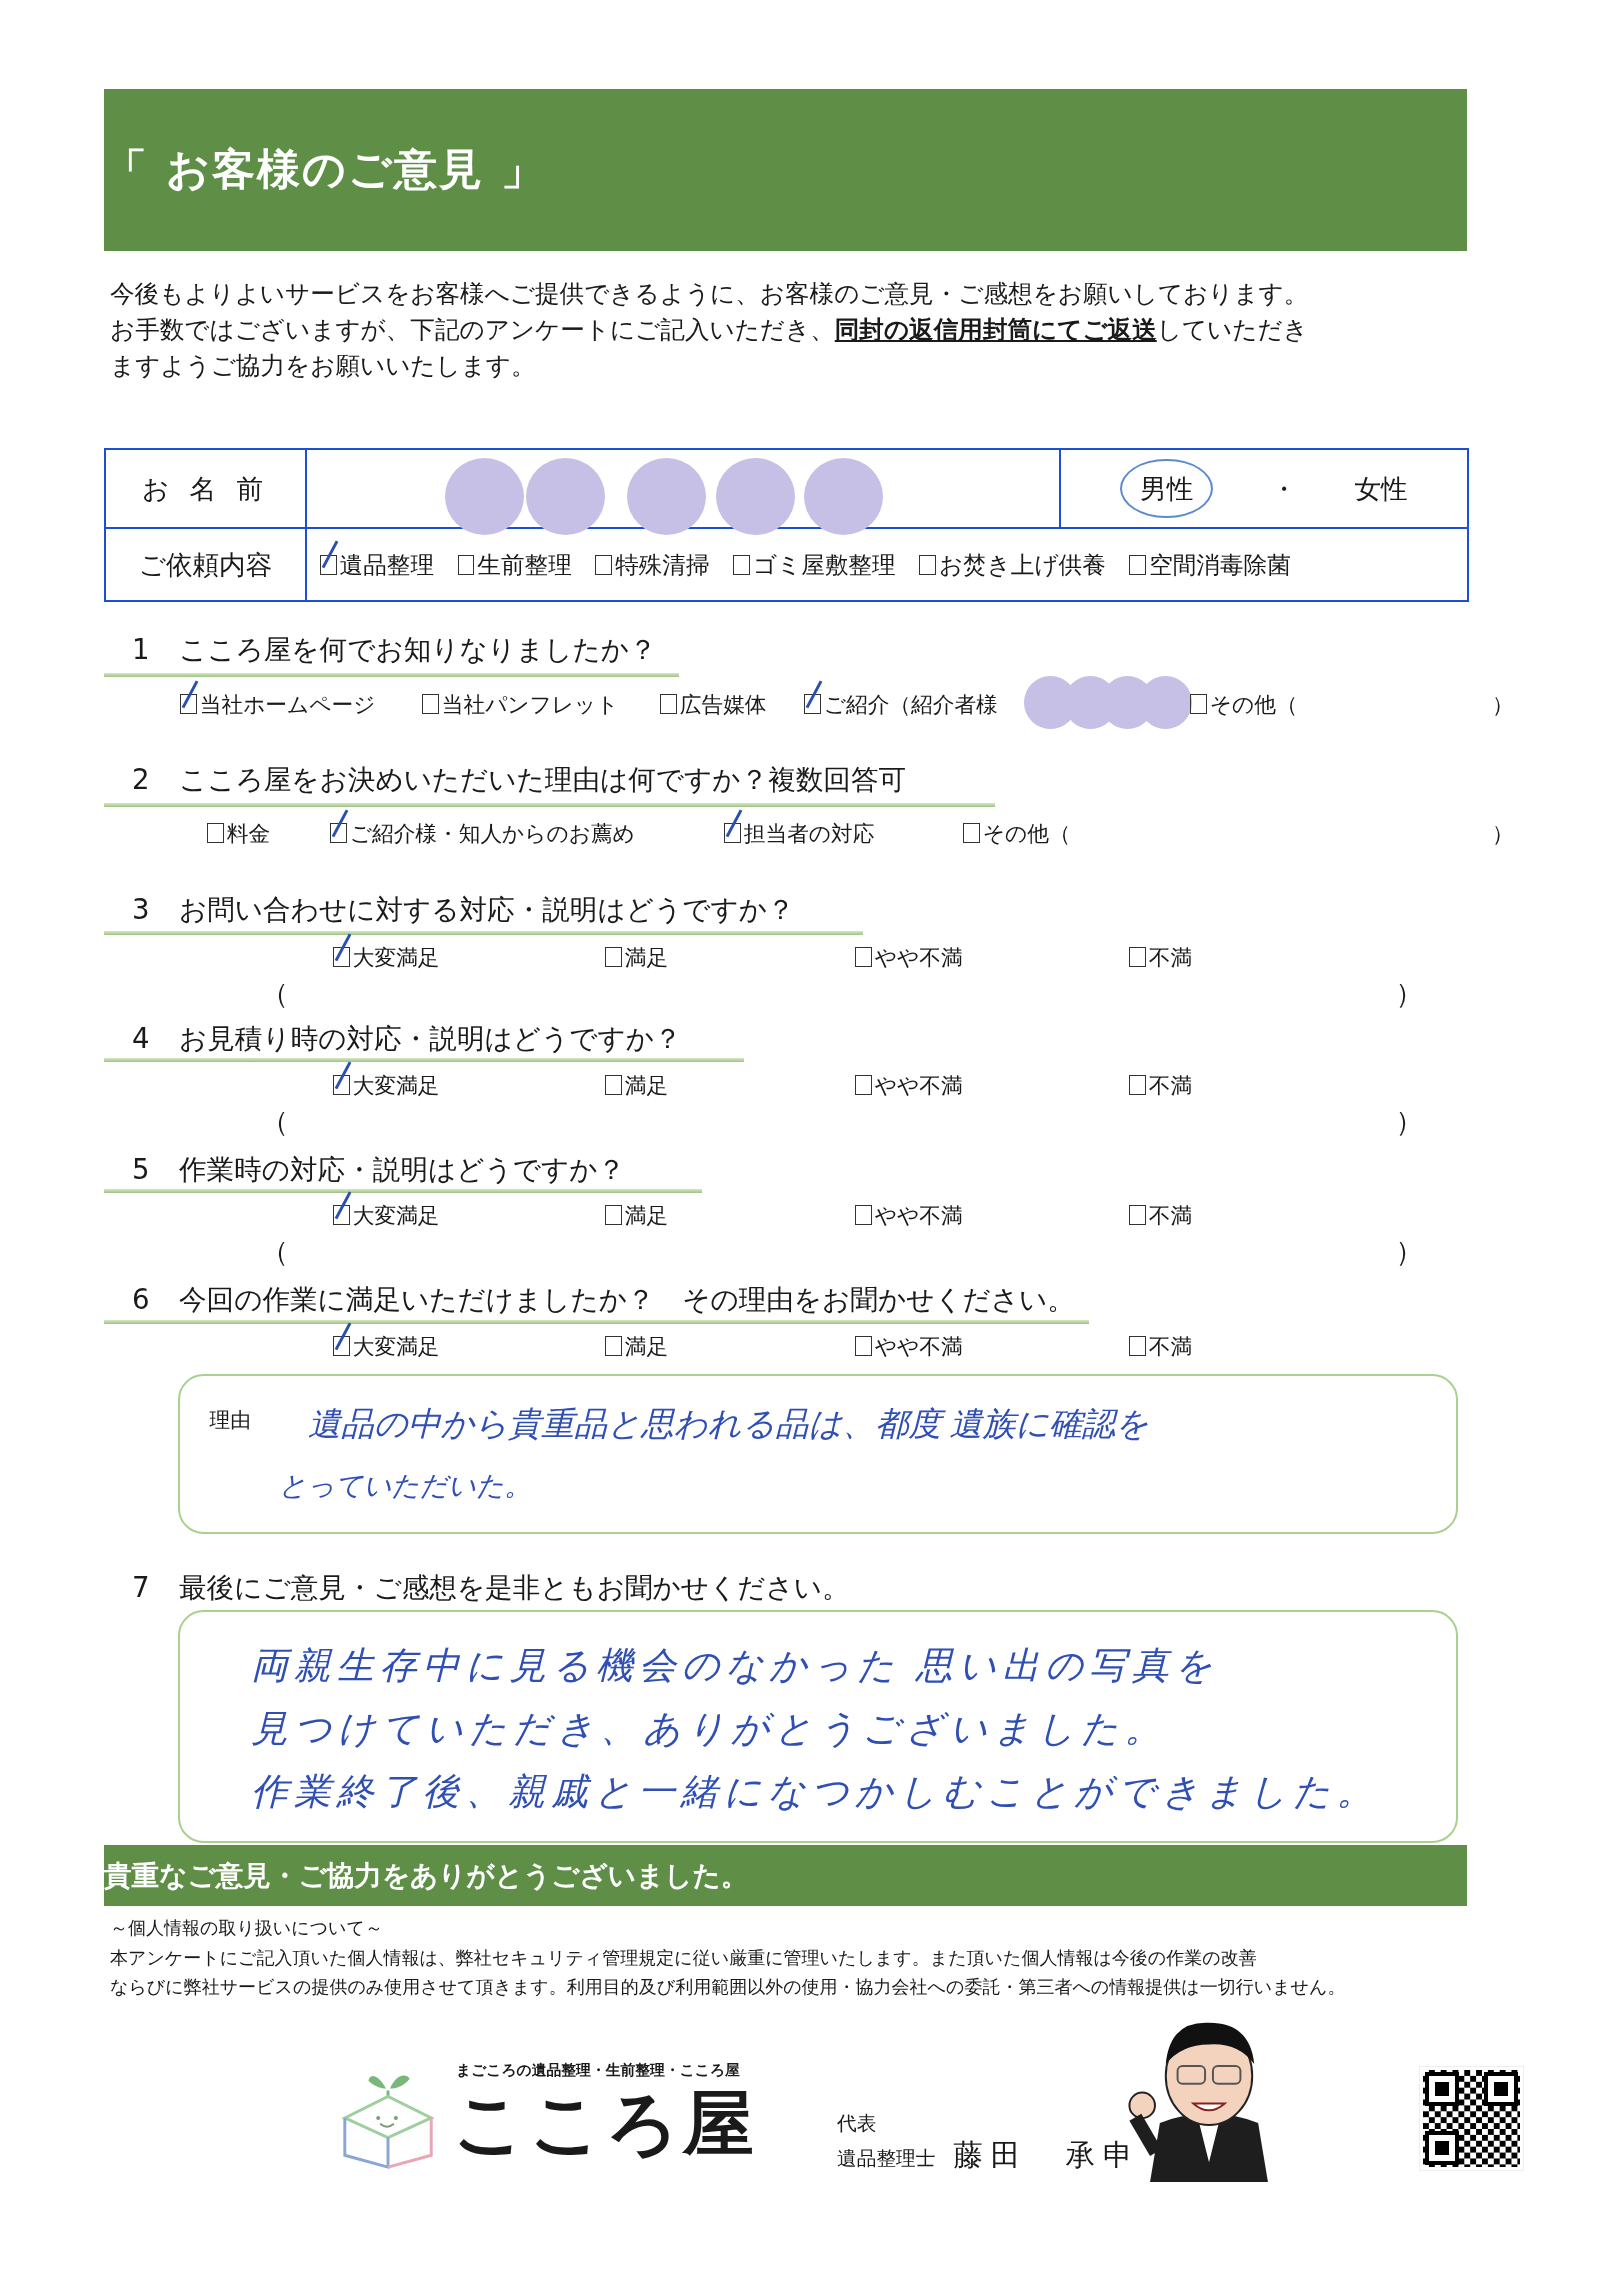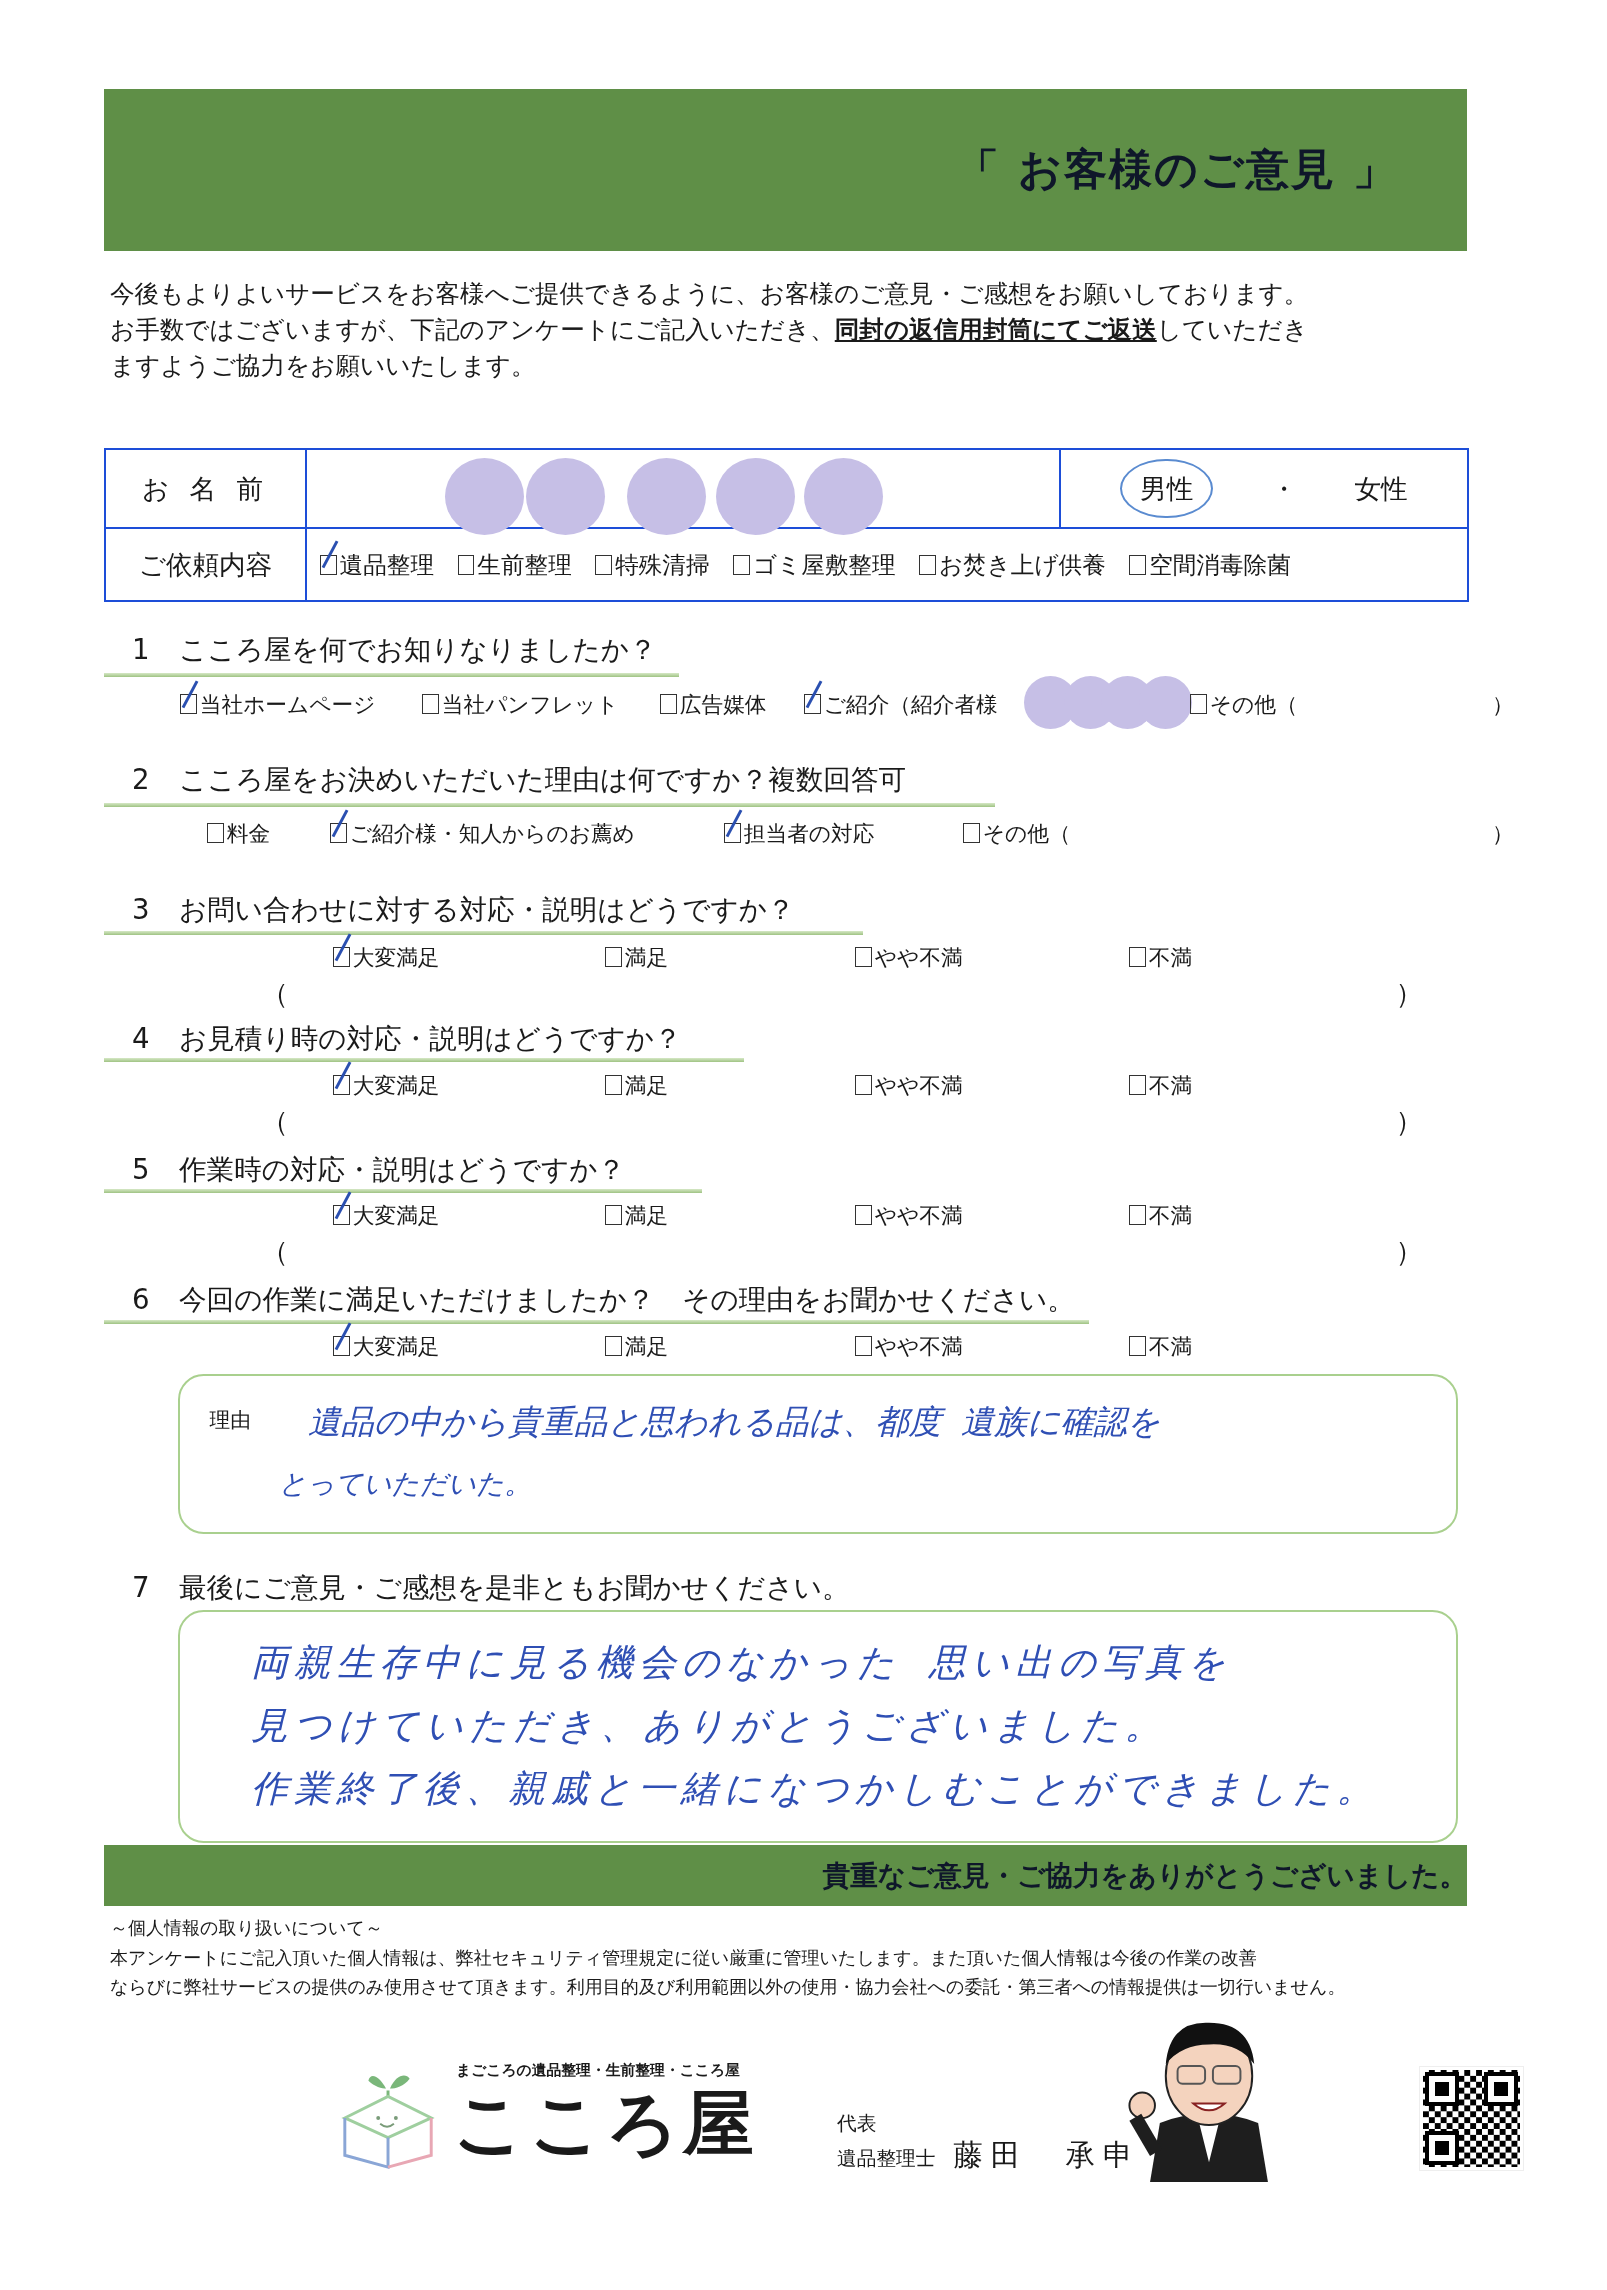--- a/index.html
+++ b/index.html
@@ -1,19 +1,19 @@
 <!DOCTYPE html>
 <html><head>
 <meta charset="utf-8">
 <style>
   html, body { margin:0; padding:0; }
   body { width:1608px; height:2290px; background:#ffffff; position:relative; overflow:hidden;
          font-family:"DejaVu Sans", "Liberation Sans", sans-serif; color:#1a1a1a; }
   .abs { position:absolute; }
-  .green-bar { background:#5f8f47; color:#0f172a; display:flex; align-items:center; justify-content:flex-end; }
+  .green-bar { background:#5f8f47; color:#ffffff; display:flex; align-items:center; justify-content:flex-start; }
   .header-bar { left:104px; top:89px; width:1363px; height:162px; font-size:43px; font-weight:bold; letter-spacing:2px; }
   .header-bar .gap { display:inline-block; width:69px; }
   .intro { left:110px; font-size:24.6px; line-height:36px; }
   .intro .em { font-weight:bold; text-decoration:underline; }
   table.info { position:absolute; left:104px; top:448px; width:1365px; border-collapse:collapse; }
   table.info td { border:2px solid #1d4ed8; font-size:26.6px; }
   .lbl { width:197px; text-align:center; letter-spacing:5.9px; }
   .name-cell { position:relative; height:75px; }
   .blob { position:absolute; top:7.9px; width:79px; height:77px; border-radius:50%; background:#c6bfe6; }
   .gender { width:404px; text-align:center; font-size:24.6px; }
@@ -22,21 +22,21 @@
   .req-items { display:flex; gap:23.6px; padding-left:11.8px; font-size:23.6px; }
   .cb { display:inline-block; width:14.8px; height:17.7px; border:1.5px solid #333; margin-right:3px; vertical-align:-2px; position:relative; }
   .cb.checked::after { content:""; position:absolute; left:2px; top:-17.7px; width:5.9px; height:29.6px; border-right:3px solid #2a4fb0; transform:rotate(28deg); }
   .q-title { left:132px; font-size:27.6px; }
   .q-title .num { display:inline-block; width:47px; }
   .q-line { height:3.9px; background:linear-gradient(#d6e8c6,#9fc383); left:104px; }
   .opts { font-size:21.7px; }
   .opt { position:absolute; white-space:nowrap; }
   .paren { position:absolute; font-size:27.6px; }
   .box { position:absolute; border:2px solid #a9d08e; border-radius:25.6px; background:#fff; }
-  .hand { font-family:Liberation Mono, monospace; color:#2f4fb4; font-style:italic; }
+  .hand { font-family:Liberation Serif, serif; color:#2f4fb4; font-style:italic; }
   .footer-bar { left:104px; top:1845px; width:1363px; height:61px; font-size:27.6px; font-weight:bold; }
   .privacy { left:110px; top:1913px; font-size:18px; line-height:29.6px; }
   .logo-sub { left:456px; top:2061px; font-size:14.8px; font-weight:bold; }
   .logo-main { left:453px; top:2077px; font-size:71px; font-weight:bold; letter-spacing:3.9px; }
   .rep { left:837px; top:2108px; font-size:19.7px; line-height:31.5px; }
   .rep .name { font-size:29.6px; letter-spacing:7.9px; margin-left:17.7px; }
   .qr { left:1420px; top:2067px; width:97px; height:97px;
         background:repeating-conic-gradient(#000 0 25%, #fff 0 50%) 0 0/11.8px 11.8px; border:3px solid #fff; outline:1px solid #eee; }
   .qr .f { position:absolute; width:25.6px; height:25.6px; border:4.9px solid #000; background:#fff; }
   .qr .f::after { content:""; position:absolute; left:5.9px; top:5.9px; width:13.8px; height:13.8px; background:#000; }

